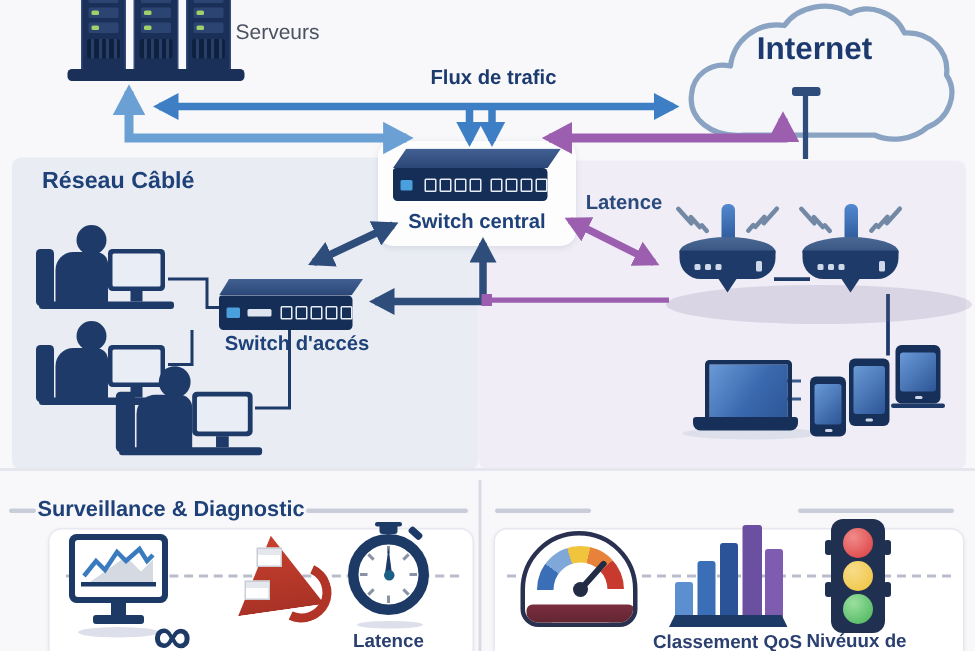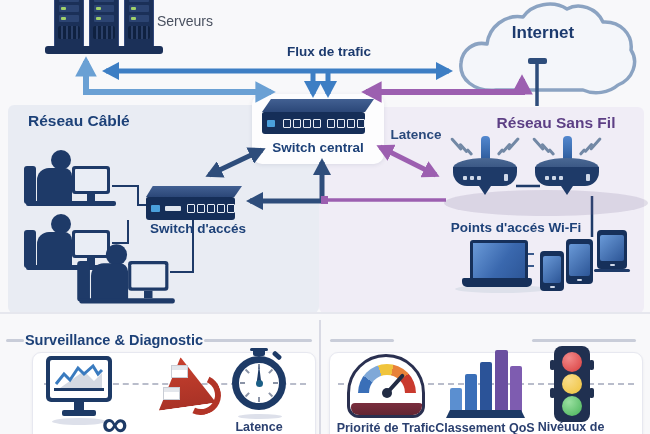--- a/index.html
+++ b/index.html
@@ -101,21 +101,21 @@
 <div id="stage">
 
   <div class="panel" style="left:8px;top:105px;width:311px;height:208px;background:#e9ecf3;"></div>
   <div class="panel" style="left:319px;top:107px;width:325px;height:206px;background:#f0edf6;"></div>
   <div class="plaque" style="left:252px;top:94px;width:132px;height:70px;"></div>
 
   <svg class="abs" style="left:448px;top:0;" width="192" height="96" viewBox="0 0 192 96">
     <path d="M 48 90 C 26 92 11 79 13 63 C 14 50 26 41 39 44 C 41 27 57 14 75 17 C 84 4 105 0 119 9
              C 131 2 149 8 155 22 C 172 21 185 34 183 50 C 191 62 185 79 170 85 C 161 93 146 95 135 90 Z" fill="#f4f6fa" stroke="#8ba3c2" stroke-width="3.5" stroke-linejoin="round"></path>
   </svg>
-  <div class="lbl" style="left:500px;top:22px;width:86px;height:22px;font-size:17px;color:#1c3a6e;">Internet</div>
+  <div class="lbl" style="left:500px;top:22px;width:86px;height:22px;font-size:21px;color:#1c3a6e;">Internet</div>
 
   <div class="tower" style="left:54px;top:-9px;">
     <div class="slot"></div>
       <div class="slot"></div>
       <div class="slot"></div>
       <div class="grille"></div>
   </div>
   <div class="tower" style="left:89px;top:-9px;">
     <div class="slot"></div>
       <div class="slot"></div>
@@ -234,21 +234,20 @@
       <span class="ports" style="margin-left:6px;">
         <span class="port"></span>
           <span class="port"></span>
           <span class="port"></span>
           <span class="port"></span>
       </span>
     </div>
   </div>
   <div class="lbl" style="left:270px;top:139px;width:96px;height:16px;font-size:13.5px;color:#1d4178;">Switch central</div>
 
-  <div class="lbl" style="left:498px;top:113px;width:116px;height:20px;font-size:15.5px;color:#5d3f85;">Réseau Sans Fil</div>
 
   <div class="shadow" style="left:444px;top:190px;width:204px;height:26px;background:rgba(122,106,150,.18);"></div>
 
   <div class="ap" style="left:452px;top:136px;">
     <span class="wb" style="left:16px;top:12px;height:8px;transform:rotate(-42deg);"></span>
     <span class="wb" style="left:10px;top:6px;height:12px;transform:rotate(-42deg);"></span>
     <span class="wb" style="left:3px;top:0px;height:16px;transform:rotate(-42deg);"></span>
     <span class="wb" style="left:47px;top:12px;height:8px;transform:rotate(42deg);"></span>
     <span class="wb" style="left:53px;top:6px;height:12px;transform:rotate(42deg);"></span>
     <span class="wb" style="left:60px;top:0px;height:16px;transform:rotate(42deg);"></span>
@@ -270,21 +269,20 @@
     <span class="wb" style="left:60px;top:0px;height:16px;transform:rotate(42deg);"></span>
     <div class="antenna"></div>
     <div class="disc-top"></div>
       <div class="disc-body"></div>
     <span class="apdot" style="left:11px;top:40px;"></span>
     <span class="apdot" style="left:18px;top:40px;"></span>
     <span class="apdot" style="left:25px;top:40px;"></span>
     <span class="apdot" style="left:52px;top:38px;height:7px;"></span>
     <div class="apfoot"></div>
   </div>
-  <div class="lbl" style="left:450px;top:219px;width:132px;height:16px;font-size:13.5px;color:#1d4178;">Points d'accés Wi-Fi</div>
 
   <div class="shadow" style="left:455px;top:285px;width:92px;height:8px;"></div>
   <div class="laptop-screen" style="left:470px;top:240px;width:52px;height:38px;"></div>
   <div class="laptop-base" style="left:462px;top:278px;width:70px;height:9px;"></div>
   <div class="phone" style="left:540px;top:251px;width:24px;height:40px;"></div>
   <div class="phone" style="left:566px;top:239px;width:27px;height:45px;"></div>
   <div class="phone" style="left:597px;top:230px;width:30px;height:39px;"></div>
   <div class="abs" style="left:594px;top:269px;width:36px;height:3px;background:#1e3a68;border-radius:2px;"></div>
 
   <div class="abs" style="left:0;top:312px;width:650px;height:2px;background:#e6e7ee;"></div>
@@ -343,21 +341,20 @@
   </div>
   <div class="lbl" style="left:232px;top:420px;width:54px;height:13px;font-size:12.5px;font-weight:600;color:#2b4070;">Latence</div>
 
   <div class="gauge" style="left:347px;top:354px;">
     <div class="garc"></div>
       <div class="ghole"></div>
     <div class="gneedle"></div>
       <div class="ghub"></div>
     <div class="gbase"></div>
   </div>
-  <div class="lbl" style="left:336px;top:421px;width:100px;height:13px;font-size:12.5px;font-weight:600;color:#2b4070;">Priorité de Trafic</div>
 
   <div class="abs" style="left:446px;top:350px;width:80px;height:70px;">
     <div class="bar" style="left:4px;top:38px;width:12px;height:24px;background:#5b8fd0;"></div>
     <div class="bar" style="left:19px;top:24px;width:12px;height:38px;background:#3a6fb8;"></div>
     <div class="bar" style="left:34px;top:12px;width:12px;height:50px;background:#2b5398;"></div>
     <div class="bar" style="left:49px;top:0px;width:13px;height:62px;background:#6b4fa0;"></div>
     <div class="bar" style="left:64px;top:16px;width:12px;height:46px;background:#7e5cb0;"></div>
     <div class="bbase" style="left:0;top:60px;width:79px;height:8px;"></div>
   </div>
   <div class="lbl" style="left:438px;top:421px;width:94px;height:13px;font-size:12.5px;font-weight:600;color:#2b4070;">Classement QoS</div>

